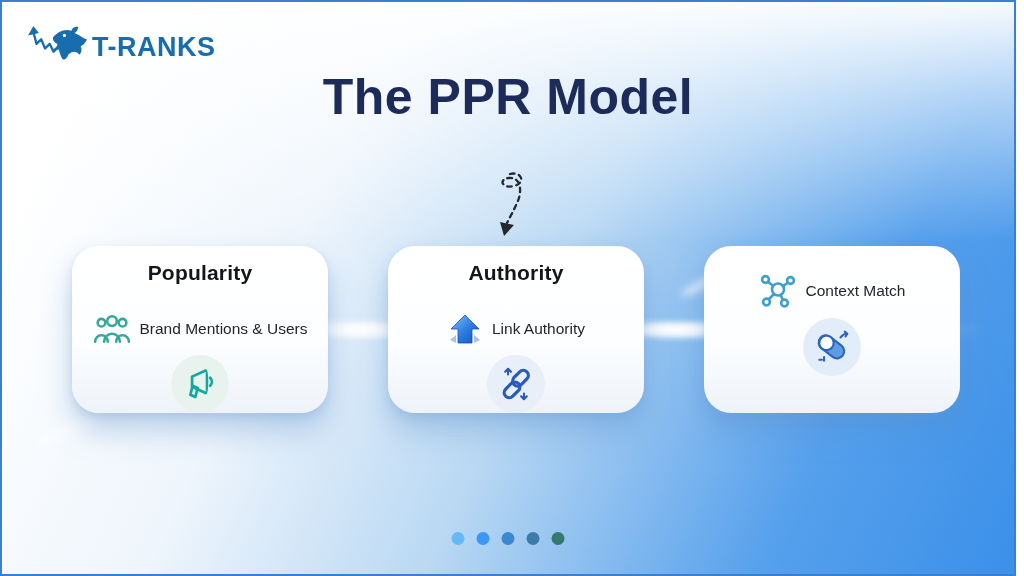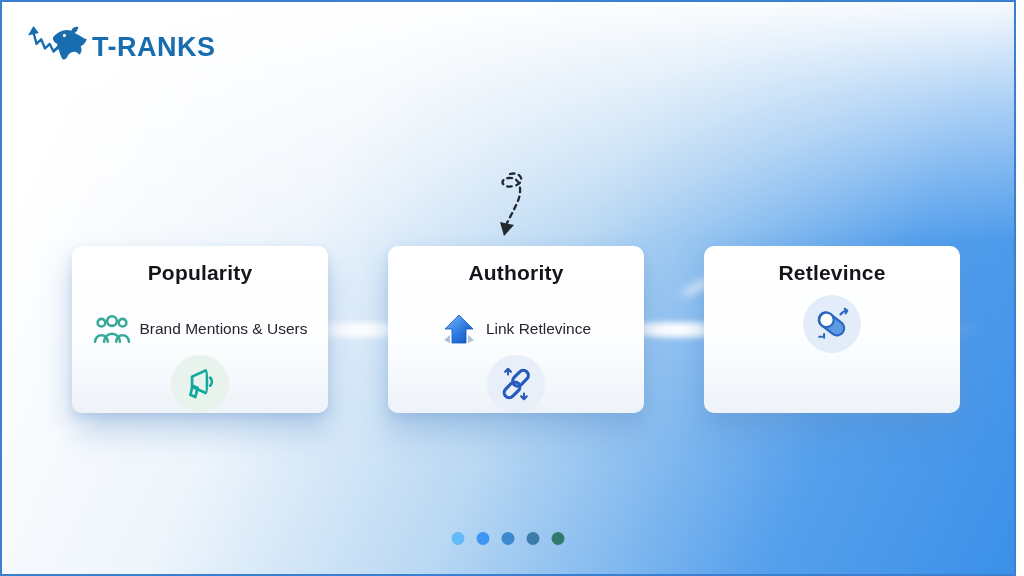--- a/index.html
+++ b/index.html
@@ -47,21 +47,21 @@
   }
   .glint { position:absolute; background:rgba(255,255,255,0.9); filter:blur(4px); border-radius:50%; z-index:1; }
   .glint-1 { left:330px; top:324px; width:64px; height:9px; }
   .glint-2 { left:648px; top:324px; width:60px; height:9px; }
   .glint-3 { left:676px; top:278px; width:52px; height:7px; transform:rotate(-28deg); }
   .glint-4 { left:34px; top:424px; width:66px; height:8px; transform:rotate(-24deg); }
 
   
   .cards { position:absolute; left:70px; top:244px; width:888px; display:flex; gap:60px; z-index:2; }
   .card {
-    flex:0 0 256px; height:167px; border-radius:10px;
+    flex:0 0 256px; height:167px; border-radius:27px;
     background:linear-gradient(180deg, #ffffff 0%, #fdfeff 55%, #eef3f9 100%);
     box-shadow:0 18px 30px rgba(90,140,200,0.35), 0 4px 10px rgba(120,160,210,0.25);
     display:flex; flex-direction:column; align-items:center;
   }
   .card h2 { margin-top:15px; font-size:21px; font-weight:bold; color:#15161c; letter-spacing:0.2px; }
   .card .row { margin-top:28px; display:flex; align-items:center; justify-content:center; gap:9px; }
   .card .row .desc { font-size:15.5px; font-weight:500; color:#24262c; }
   .badge {
     margin-top:10px; width:58px; height:58px; border-radius:50%;
     display:flex; align-items:center; justify-content:center;
@@ -88,20 +88,21 @@
       <polyline points="7,9 11,24 17,18 22,30 28,24 33,34 39,28 45,37" fill="none" stroke="#176dad" stroke-width="3" stroke-linejoin="round" stroke-linecap="round"></polyline>
       <path fill="#176dad" d="M32,16 C38,8 48,4 56,7 C57,3 61,1 65,2 C64,6 63,9 60,10
         C68,13 72,18 76,18 C74,23 71,26 68,27 C70,31 69,36 66,38 C62,32 56,34 52,38
         C50,44 45,47 43,41 C41,36 40,33 40,30 C37,33 34,33 32,31 C36,29 38,27 38,24
         C35,23 32,20 32,16 Z"></path>
       <circle cx="47" cy="13" r="2" fill="#ffffff"></circle>
     </svg>
     <span class="brand-text">T-RANKS</span>
   </header>
 
+  <h1 class="title">The PPR Model</h1>
 
   <svg class="swirl" width="70" height="74" viewBox="0 0 70 74">
     <path d="M40,4 C52,1 56,13 44,16 C32,19 28,9 39,8 C52,7 52,23 47,33 C44,40 40,47 37,53" fill="none" stroke="#23272e" stroke-width="2.3" stroke-dasharray="4.5 4.5" stroke-linecap="round"></path>
     <polygon points="30,52 44,55 34,66" fill="#23272e"></polygon>
   </svg>
 
   <div class="streak-band"></div>
   <div class="glint glint-1"></div>
   <div class="glint glint-2"></div>
   <div class="glint glint-3"></div>
@@ -143,38 +144,55 @@
             <linearGradient id="arrGrad" x1="0" y1="0" x2="1" y2="1">
               <stop offset="0" stop-color="#7cc0f8"></stop>
               <stop offset="0.55" stop-color="#2d7ae0"></stop>
               <stop offset="1" stop-color="#1251c2"></stop>
             </linearGradient>
           </defs>
           <polygon points="3,27 9,22 9,30" fill="#9db8d8" opacity="0.85"></polygon>
           <polygon points="33,27 27,22 27,30" fill="#9db8d8" opacity="0.85"></polygon>
           <polygon points="18,2 32,16 25,16 25,30 11,30 11,16 4,16" fill="url(#arrGrad)" stroke="#1251c2" stroke-width="0.8"></polygon>
         </svg>
-        <span class="desc">Link Retlevince</span>
+        <span class="desc">Link Authority</span>
       </div>
       <div class="badge badge-blue">
         <svg width="36" height="36" viewBox="0 0 34 34">
           <g fill="none" stroke="#2859bd" stroke-width="3">
             <rect x="16.5" y="3" width="9.5" height="17" rx="4.75" transform="rotate(45 21.2 11.5)"></rect>
             <rect x="8.5" y="14" width="9.5" height="17" rx="4.75" transform="rotate(45 13.2 22.5)"></rect>
           </g>
           <g fill="none" stroke="#2859bd" stroke-width="2" stroke-linecap="round" stroke-linejoin="round">
             <path d="M9.5,8 V3 M6.8,5.4 L9.5,2.6 L12.2,5.4"></path>
             <path d="M24.5,26 v5 M21.8,28.6 L24.5,31.4 L27.2,28.6"></path>
           </g>
         </svg>
       </div>
     </article>
 
     <article class="card">
-      <h2>Retlevince</h2>
+      <div class="row">
+        <svg width="38" height="34" viewBox="0 0 36 34">
+          <g stroke="#3f9ecb" stroke-width="2.6" fill="none">
+            <line x1="18" y1="16" x2="6" y2="6"></line>
+            <line x1="18" y1="16" x2="30" y2="7"></line>
+            <line x1="18" y1="16" x2="7" y2="27"></line>
+            <line x1="18" y1="16" x2="24" y2="28"></line>
+          </g>
+          <g stroke="#3f9ecb" stroke-width="2.6" fill="#fdfeff">
+            <circle cx="18" cy="15.5" r="6"></circle>
+            <circle cx="5.5" cy="5.5" r="3.4"></circle>
+            <circle cx="30.5" cy="6.5" r="3.4"></circle>
+            <circle cx="6.5" cy="28" r="3.4"></circle>
+            <circle cx="24.5" cy="29" r="3.4"></circle>
+          </g>
+        </svg>
+        <span class="desc">Context Match</span>
+      </div>
       <div class="badge badge-blue2">
         <svg width="36" height="36" viewBox="0 0 34 34">
           <g transform="rotate(38 17 17)">
             <rect x="3" y="10.5" width="27" height="13.5" rx="6.75" fill="#5d9be2" stroke="#2a66bd" stroke-width="2"></rect>
             <circle cx="10.5" cy="17.2" r="6.8" fill="#ffffff" stroke="#2a66bd" stroke-width="2"></circle>
           </g>
           <g fill="none" stroke="#2a66bd" stroke-width="2" stroke-linecap="round" stroke-linejoin="round">
             <path d="M25,8 C27,5.5 29,4.5 31,4.5"></path>
             <path d="M29,2.5 L31.5,4.5 L29.8,7"></path>
             <path d="M5,29 h2.5"></path>

